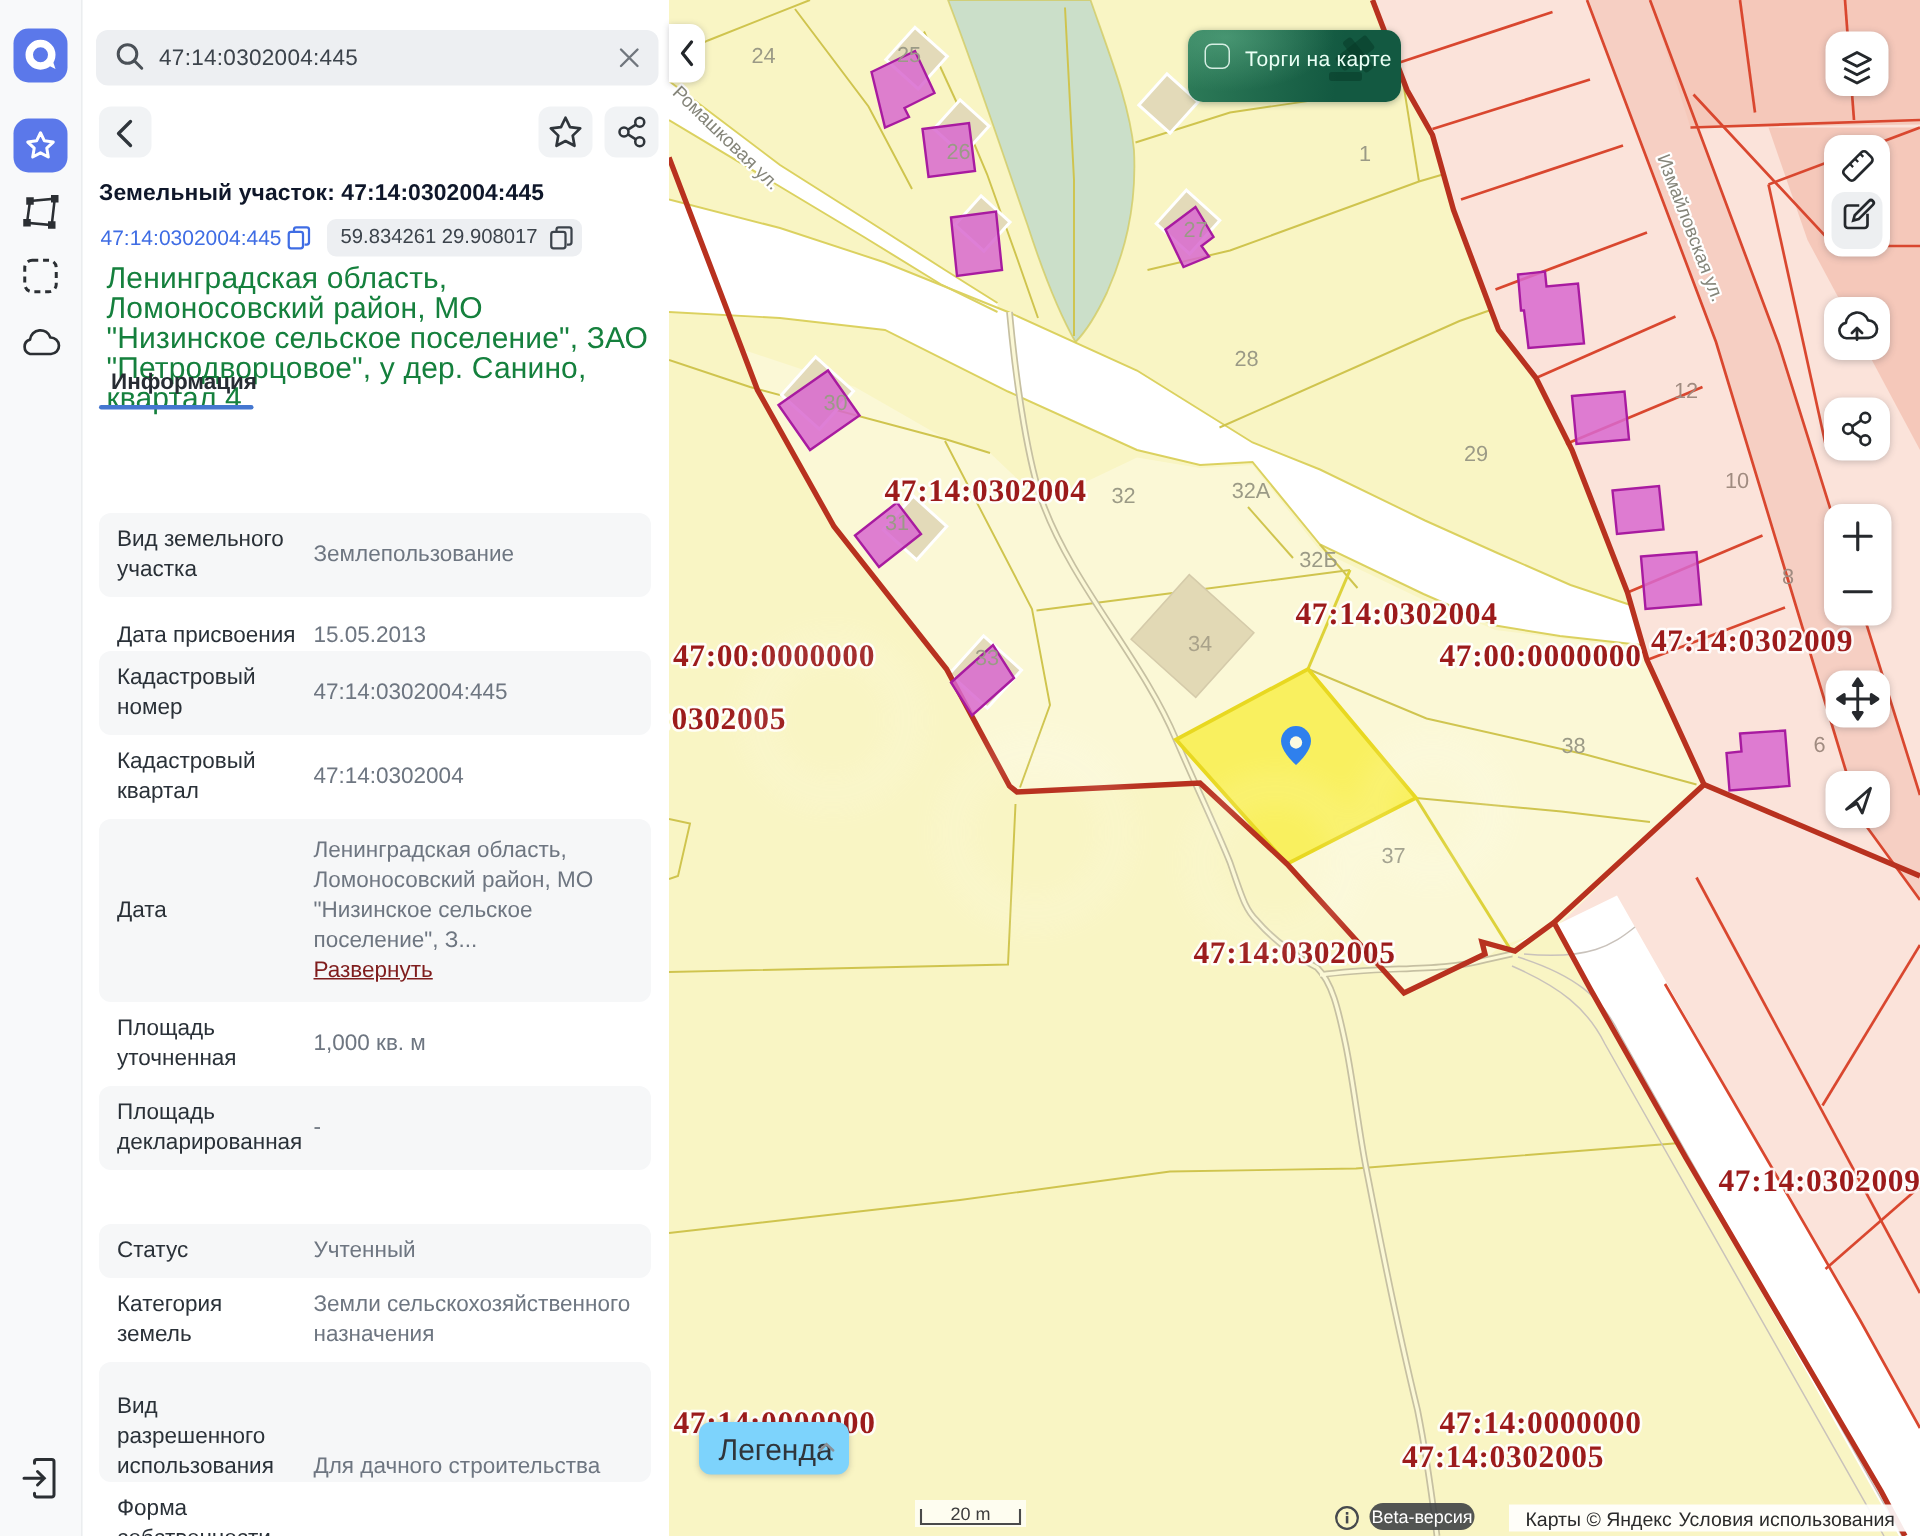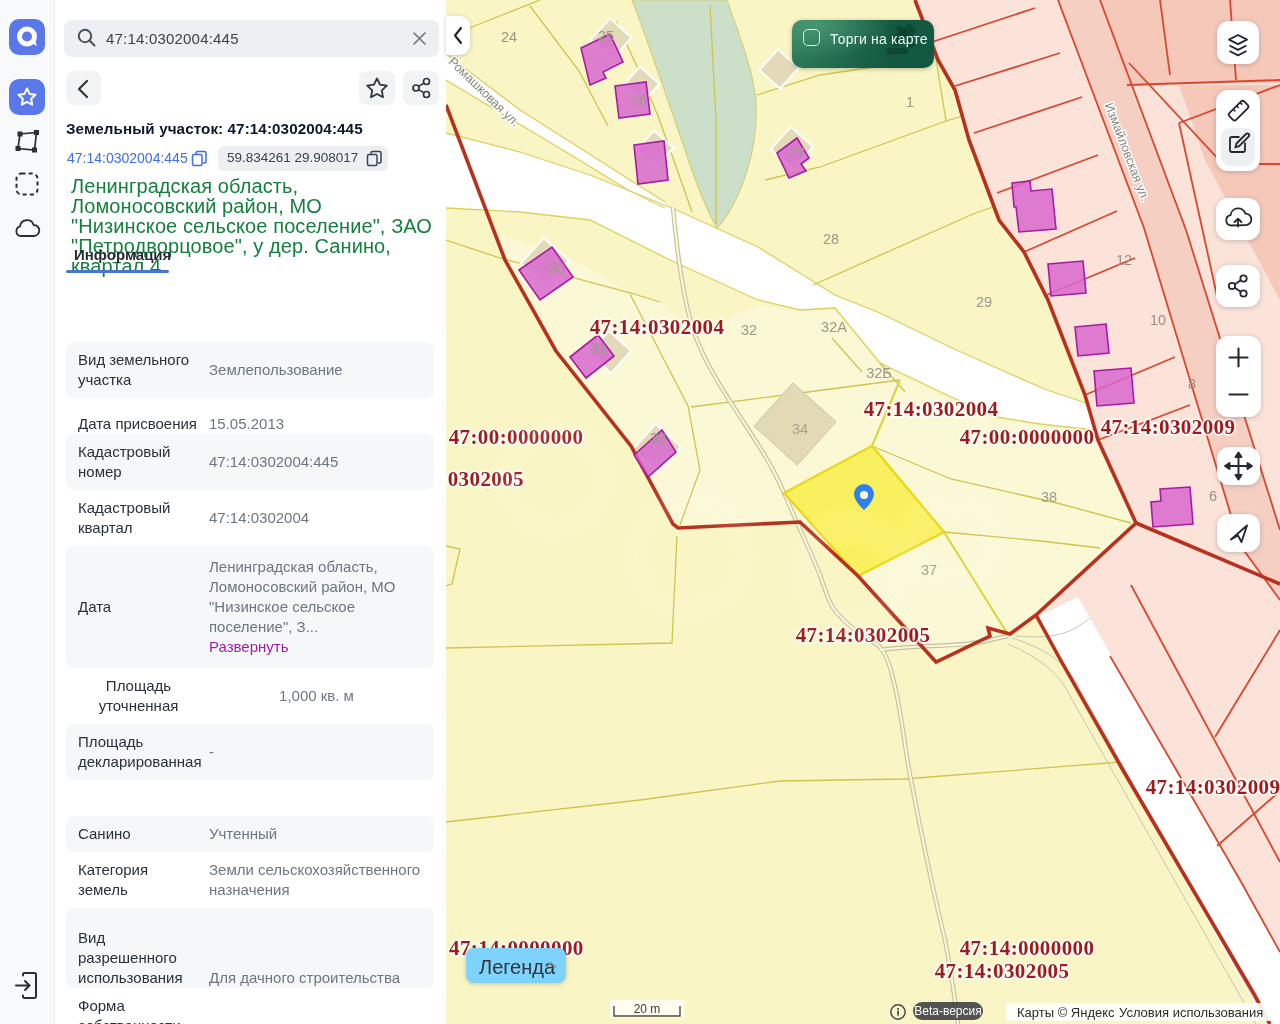--- a/index.html
+++ b/index.html
@@ -18,21 +18,21 @@
   #cadLink { position:absolute; left:12px; top:150px; font-size:14px; color:#3f6de4; }
   #coordBadge { position:absolute; left:163px; top:146px; width:170px; height:25px; background:#edeff2; border-radius:6px; font-size:13.5px; color:#3c434b; padding:4px 0 0 9px; }
   #addr { position:absolute; left:16px; top:176px; font-size:20px; color:#15803d; line-height:20px; letter-spacing:.1px; }
   #tab { position:absolute; left:19px; top:246px; font-size:15px; font-weight:bold; color:#272c33; }
   #tabline { position:absolute; left:11px; top:270px; width:103px; height:2.5px; background:#4577d0; border-radius:2px; }
   
   .row { position:absolute; left:11px; width:368px; display:flex; align-items:center; }
   .row.g { background:#f6f7f8; border-radius:8px; }
   .row .lab { width:133px; padding-left:12px; font-size:15px; color:#2a3138; line-height:20px; }
   .row .val { width:225px; padding-left:10px; font-size:15px; color:#6e7681; line-height:20px; }
-  .lnk { color:#a21caf; }
+  .lnk { color:#7f1d1d; text-decoration:underline; }
   
   #map { position:absolute; left:446px; top:0; width:834px; height:1024px; overflow:hidden; }
   
   .fbtn { position:absolute; background:#fff; border-radius:12px; box-shadow:0 1px 5px rgba(60,60,70,.28); z-index:40; }
   #legend { position:absolute; left:466px; top:948px; width:100px; height:35px; background:#7dd3fc; border-radius:8px; box-shadow:0 1px 4px rgba(60,60,70,.25); z-index:40; font-size:20px; color:#30353b; padding:8px 0 0 13px; }
   #legend .ch { position:absolute; right:9px; top:13px; }
   #torgi { position:absolute; left:792px; top:20px; width:142px; height:48px; border-radius:10px; z-index:40;
            background:radial-gradient(120px 60px at 18% 10%, rgba(110,190,150,.45), rgba(0,0,0,0) 60%), linear-gradient(100deg,#2e7c59,#135941 70%);
            box-shadow:0 1px 4px rgba(40,60,50,.35); overflow:hidden; }
   #torgi .cb { position:absolute; left:11px; top:9px; width:17px; height:17px; border:1.6px solid rgba(240,255,248,.85); border-radius:5px; }
@@ -321,34 +321,34 @@
         <div class="val">47:14:0302004:445</div>
       </div>
     <div class="row" style="top:490px;height:56px;">
         <div class="lab">Кадастровый квартал</div>
         <div class="val">47:14:0302004</div>
       </div>
     <div class="row g" style="top:546px;height:122px;">
         <div class="lab">Дата</div>
         <div class="val">Ленинградская область, Ломоносовский район, МО "Низинское сельское поселение", З...<br><span class="lnk">Развернуть</span></div>
       </div>
-    <div class="row" style="top:668px;height:56px;text-align:center;">
+    <div class="row" style="top:668px;height:56px;">
         <div class="lab">Площадь уточненная</div>
         <div class="val">1,000 кв. м</div>
       </div>
     <div class="row g" style="top:724px;height:56px;">
         <div class="lab">Площадь декларированная</div>
         <div class="val">-</div>
       </div>
     <div class="row" style="top:808px;height:36px;">
         <div class="lab">Площадь</div>
         <div class="val">-</div>
       </div>
     <div class="row g" style="top:816px;height:36px;">
-        <div class="lab">Санино</div>
+        <div class="lab">Статус</div>
         <div class="val">Учтенный</div>
       </div>
     <div class="row" style="top:852px;height:56px;">
         <div class="lab">Категория земель</div>
         <div class="val">Земли сельскохозяйственного назначения</div>
       </div>
     <div class="row g" style="top:908px;height:80px;align-items:flex-end;">
         <div class="lab">Вид разрешенного использования</div>
         <div class="val">Для дачного строительства</div>
       </div>

